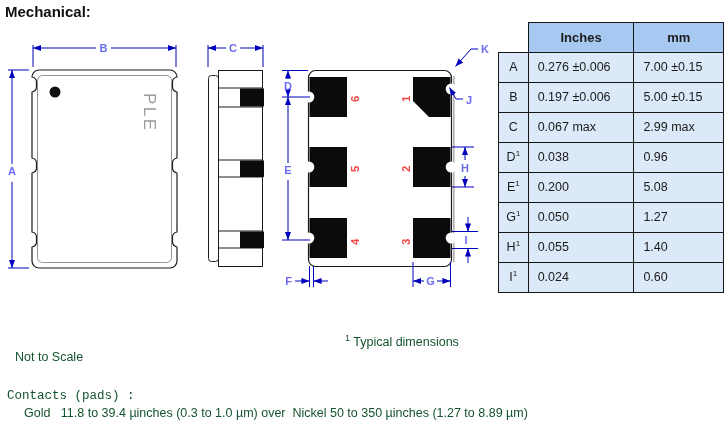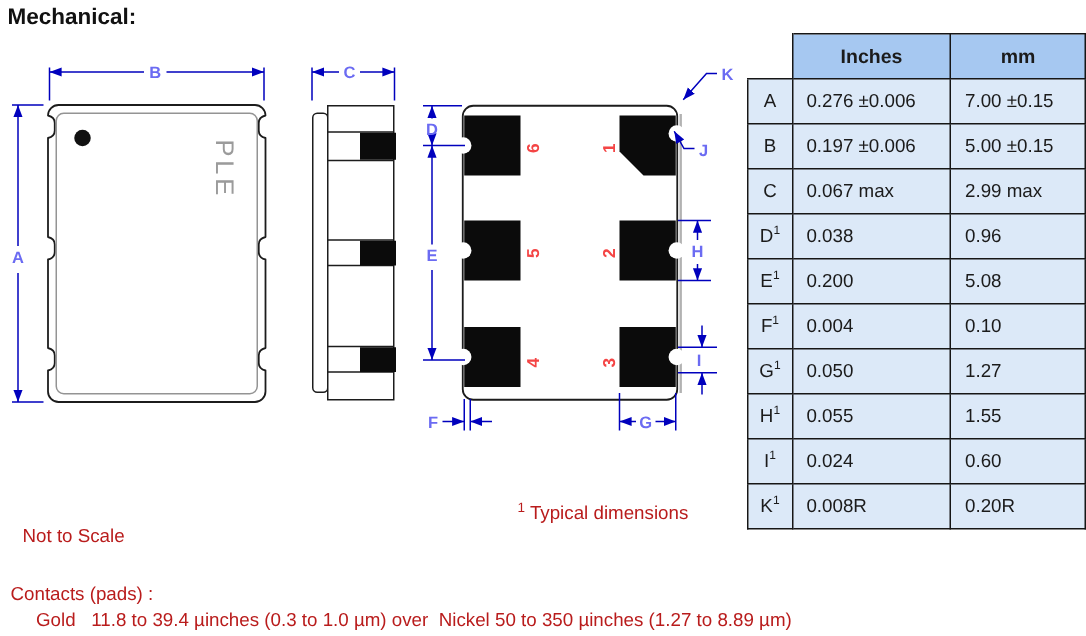--- a/index.html
+++ b/index.html
@@ -32,25 +32,25 @@
   #dim-table th{background:var(--table-header-bg,#a6c8f1);font-weight:bold;
       height:27px;text-align:center;font-size:13px;}
   #dim-table td{height:29px;}
   #dim-table td.lbl{width:30px;text-align:center;}
   #dim-table td.v1{width:101px;padding-left:9px;margin-left:14px;}
   #dim-table td.v2{width:84px;padding-left:9px;}
   #dim-table td.corner{border-top:none;border-left:none;background:#fff;}
   #dim-table sup{font-size:8px;}
 
   
-  .note{font-size:12.5px;color:#b91c1c;}
+  .note{font-size:12.5px;color:#14532d;}
   #typical{left:345px;top:333px;}
   #typical sup{font-size:9px;}
   #not-to-scale{left:15px;top:350px;text-align:right;}
-  #contacts-heading{left:7px;top:389px;}
+  #contacts-heading{left:7px;top:389px;font-family:Liberation Mono, monospace;}
   #contacts-detail{left:24px;top:406px;white-space:pre;}
 </style>
 </head>
 <body>
 
 <div id="title" class="abs">Mechanical:</div>
 
 <svg id="drawing-svg" class="abs" width="495" height="315" viewBox="0 0 495 315">
   <defs>
     <marker id="ar" viewBox="0 0 10 10" refX="9" refY="5" markerWidth="9" markerHeight="9" orient="auto-start-reverse" markerUnits="userSpaceOnUse">
@@ -185,43 +185,33 @@
         <td class="lbl"><span>D</span><sup>1</sup></td>
         <td class="v1">0.038</td>
         <td class="v2">0.96</td>
       </tr>
   <tr>
         <td class="lbl"><span>E</span><sup>1</sup></td>
         <td class="v1">0.200</td>
         <td class="v2">5.08</td>
       </tr>
   <tr>
-        <td class="lbl"><span>F</span><sup>1</sup></td>
-        <td class="v1">0.004</td>
-        <td class="v2">0.10</td>
-      </tr>
-  <tr>
         <td class="lbl"><span>G</span><sup>1</sup></td>
         <td class="v1">0.050</td>
         <td class="v2">1.27</td>
       </tr>
   <tr>
         <td class="lbl"><span>H</span><sup>1</sup></td>
         <td class="v1">0.055</td>
-        <td class="v2">1.55</td>
+        <td class="v2">1.40</td>
       </tr>
   <tr>
         <td class="lbl"><span>I</span><sup>1</sup></td>
         <td class="v1">0.024</td>
         <td class="v2">0.60</td>
-      </tr>
-  <tr>
-        <td class="lbl"><span>K</span><sup>1</sup></td>
-        <td class="v1">0.008R</td>
-        <td class="v2">0.20R</td>
       </tr>
 </tbody>
   </table>
 
 <div id="typical" class="abs note"><sup>1</sup><span> Typical dimensions</span></div>
 <div id="not-to-scale" class="abs note">Not to Scale</div>
 <div id="contacts-heading" class="abs note">Contacts (pads) :</div>
 <div id="contacts-detail" class="abs note">Gold   11.8 to 39.4 µinches (0.3 to 1.0 µm) over  Nickel 50 to 350 µinches (1.27 to 8.89 µm)</div>
 
 </body></html>

